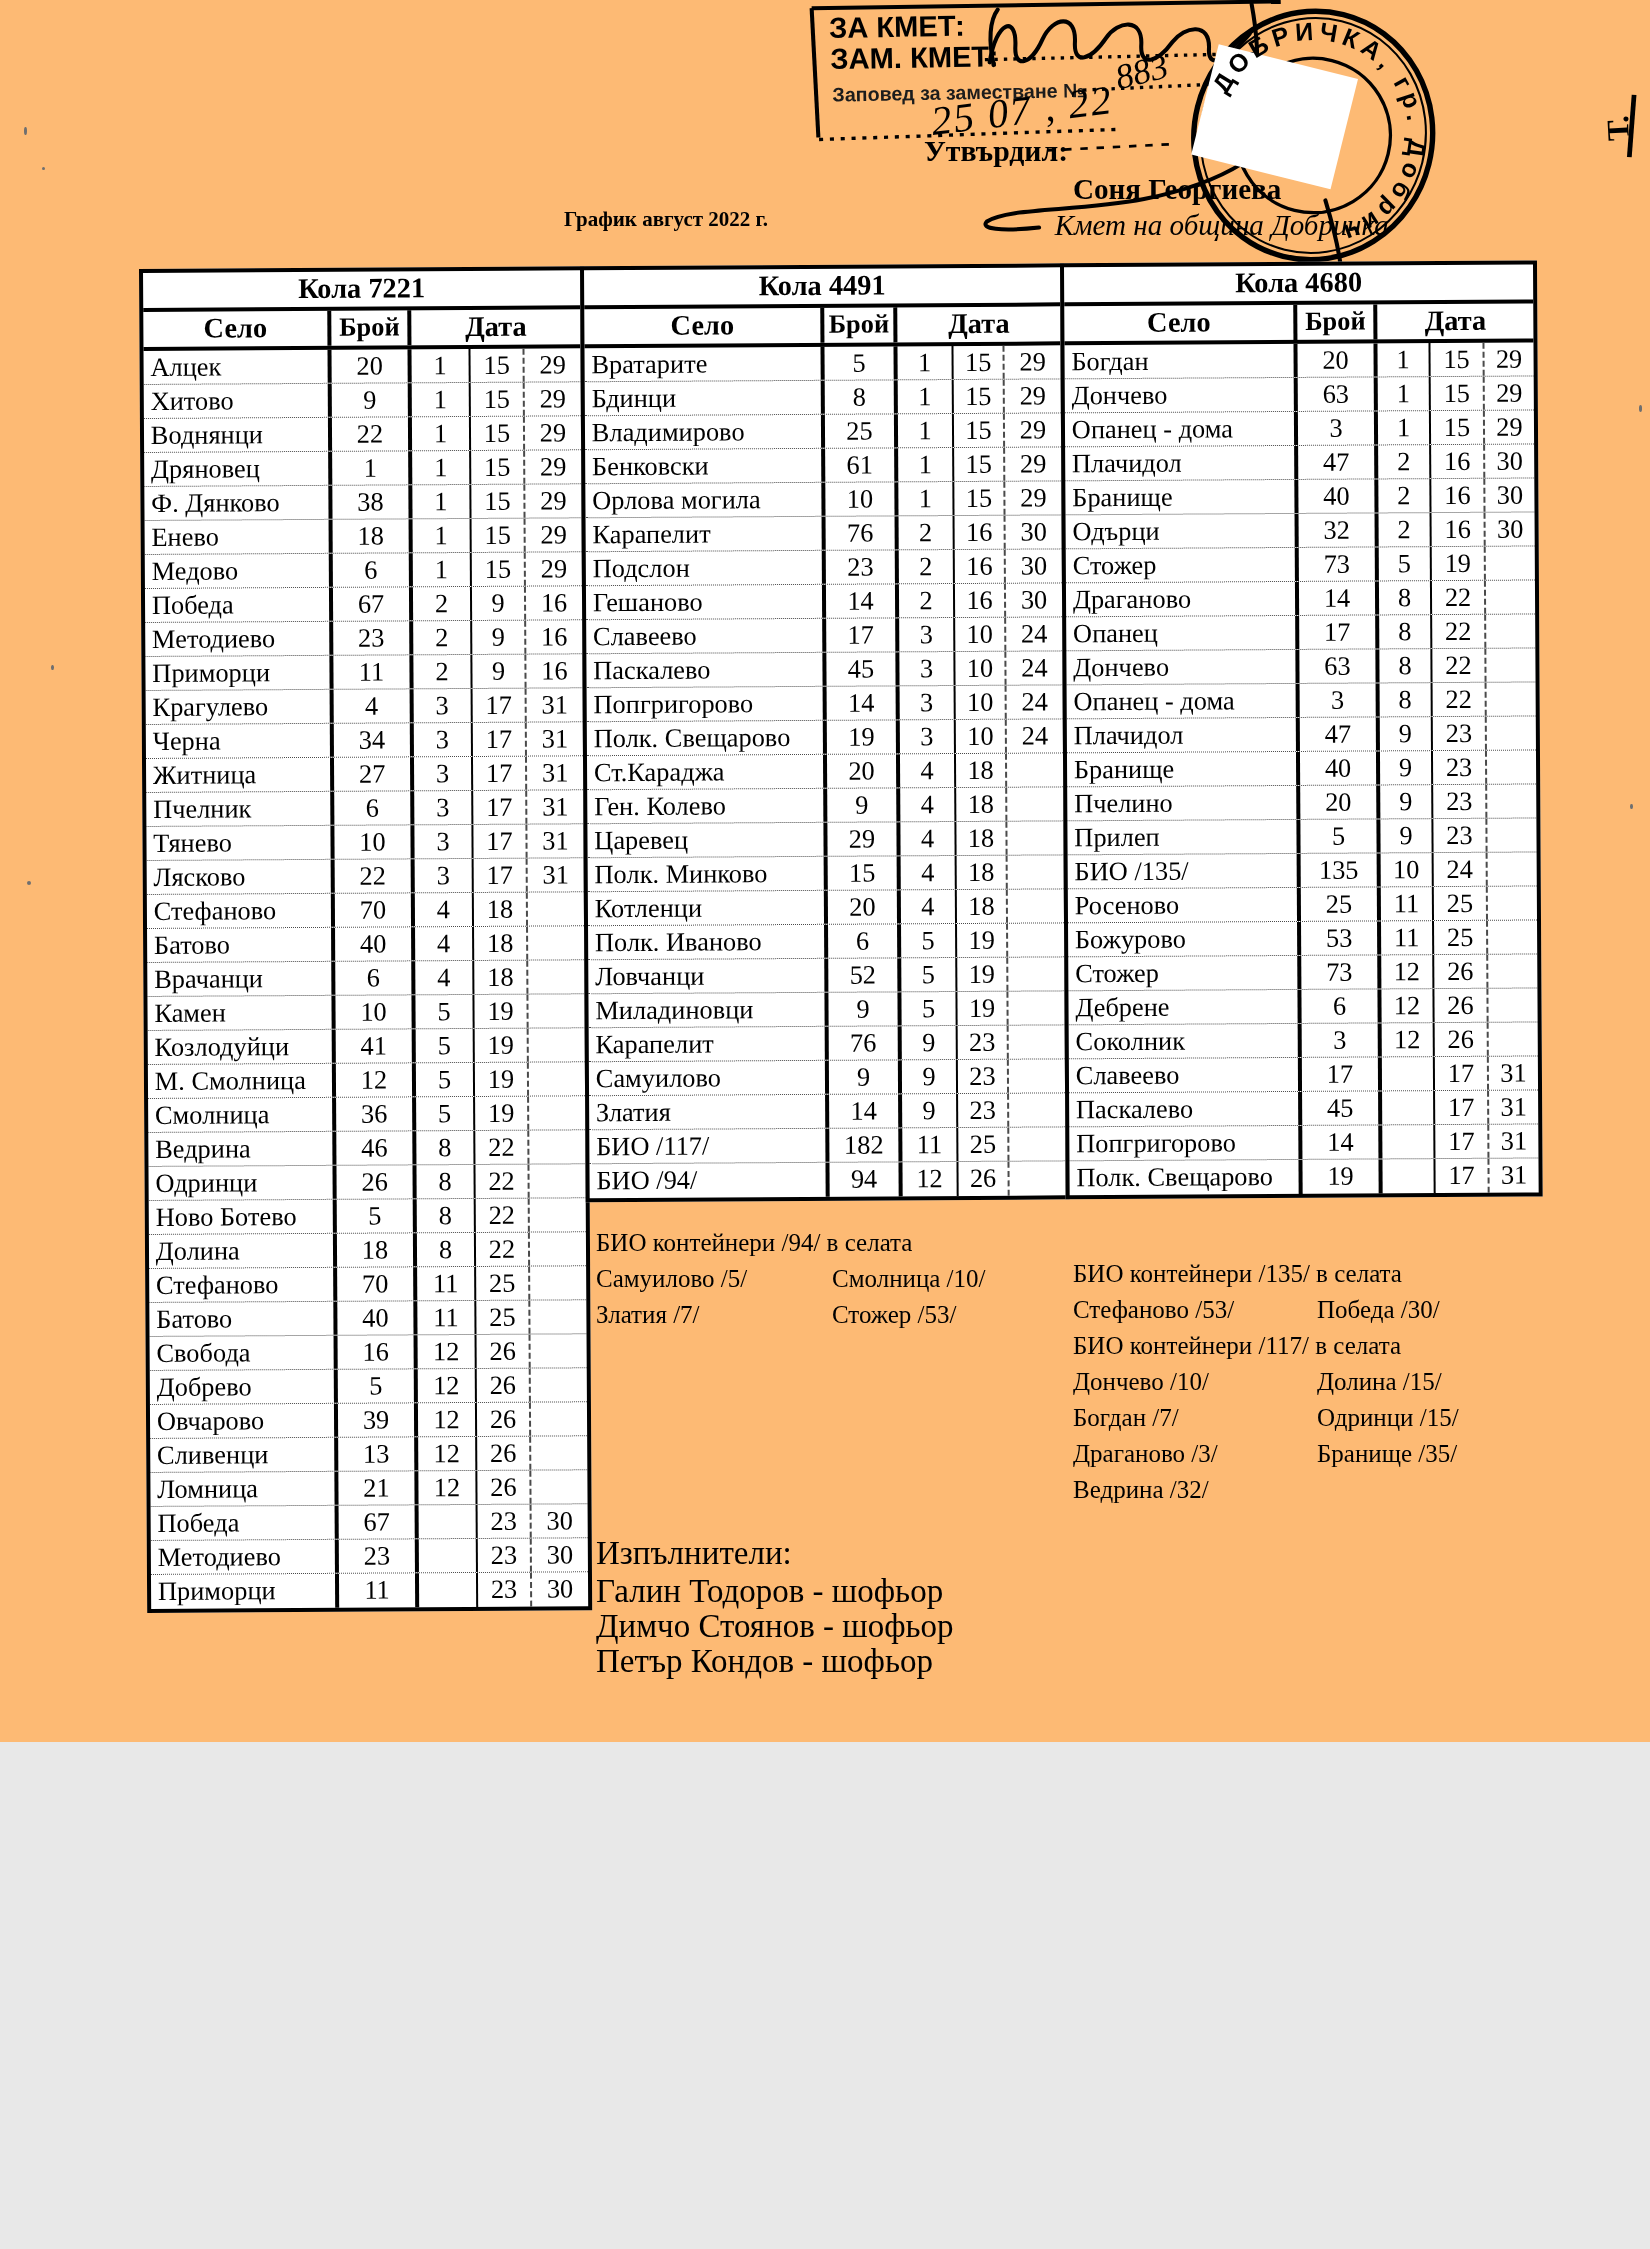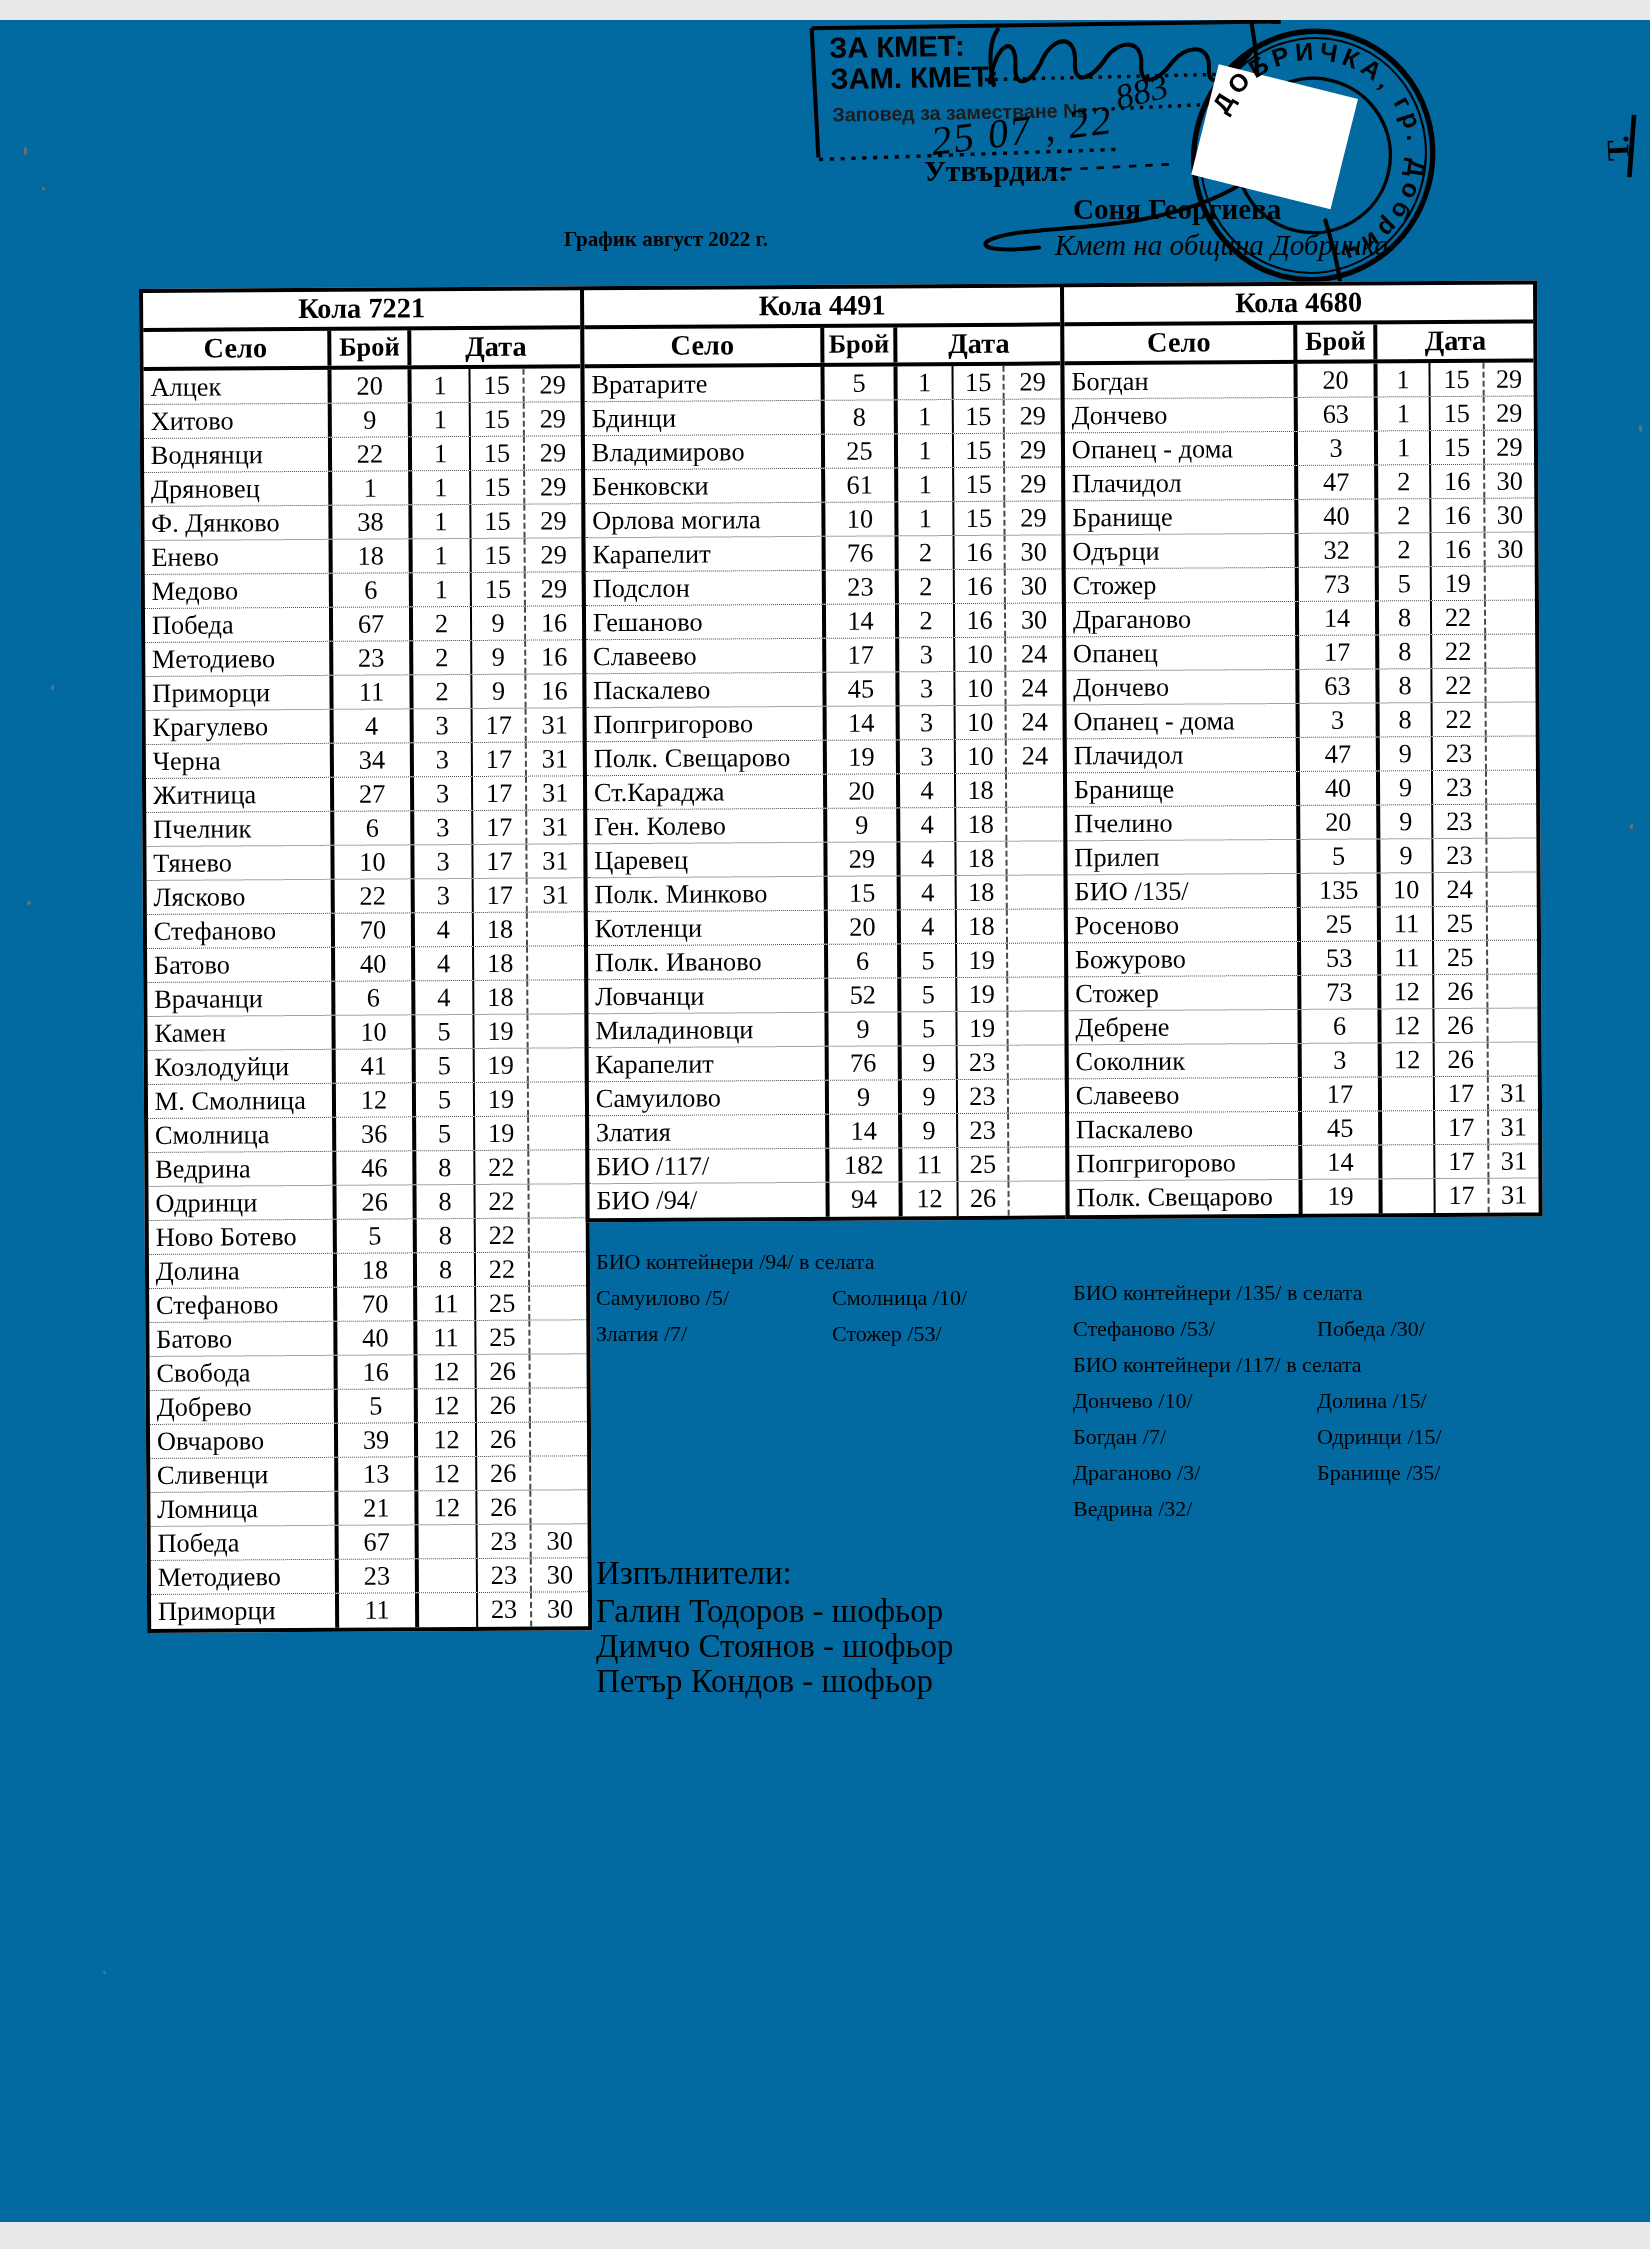--- a/index.html
+++ b/index.html
@@ -1,17 +1,17 @@
 <!DOCTYPE html>
 <html style="font-size:10.8px"><head>
 <meta charset="utf-8">
 <style>
   html,body{margin:0;padding:0;background:#e8e8e8;}
-  .page{position:relative;width:1651px;height:2202px;background:#0369a1;overflow:hidden;
-        font-family:"Liberation Serif",serif;color:#000;margin-top:20px;}
+  .page{position:relative;width:1651px;height:1742px;background:#fdba74;overflow:hidden;
+        font-family:"Liberation Serif",serif;color:#000;}
   
   .tables-wrap{position:absolute;left:139px;top:269px;width:1401px;transform:rotate(-0.35deg);transform-origin:top left;}
   .tbl{position:absolute;top:0;border:4.1px solid #000;background:#fff;box-sizing:border-box;}
   .t0{left:0;width:445px;}
   .t1{left:441px;width:484px;}
   .t2{left:921px;width:477px;}
   .car-head{height:35px;line-height:33px;text-align:center;font-weight:bold;font-size:28.4px;border-bottom:4.1px solid #000;}
   .cols-head{display:flex;height:35px;line-height:34px;font-weight:bold;font-size:28.4px;border-bottom:4.1px solid #000;}
   .cell{box-sizing:border-box;}
   .h-selo{text-align:center;}
@@ -34,21 +34,21 @@
   .t1 .c-d2{width:51px;}
   .t1 .c-d3{flex:1;}
   .t2 .h-selo,.t2 .c-selo{width:229px;}
   .t2 .c-broj{width:84px;}
   .t2 .c-d1{width:51px;}
   .t2 .c-d2{width:54px;}
   .t2 .c-d3{flex:1;}
   
   .doc-title{position:absolute;left:564px;top:207px;font-size:21px;font-weight:bold;white-space:nowrap;}
   
-  .notes{position:absolute;font-size:22px;}
+  .notes{position:absolute;font-size:25px;}
   .notes-car2{left:596px;top:1229px;width:467px;}
   .notes-car3{left:1073px;top:1260px;width:474px;}
   .note-line{position:relative;height:36px;white-space:nowrap;}
   .note-l{position:absolute;left:0;}
   .notes-car2 .note-r{position:absolute;left:236px;}
   .notes-car3 .note-r{position:absolute;left:244px;}
   .executors{position:absolute;left:596px;top:1535px;font-size:33px;}
   .exec-line{height:35px;white-space:nowrap;}
   
   .speck{position:absolute;background:#6f6f6f;border-radius:50%;}

